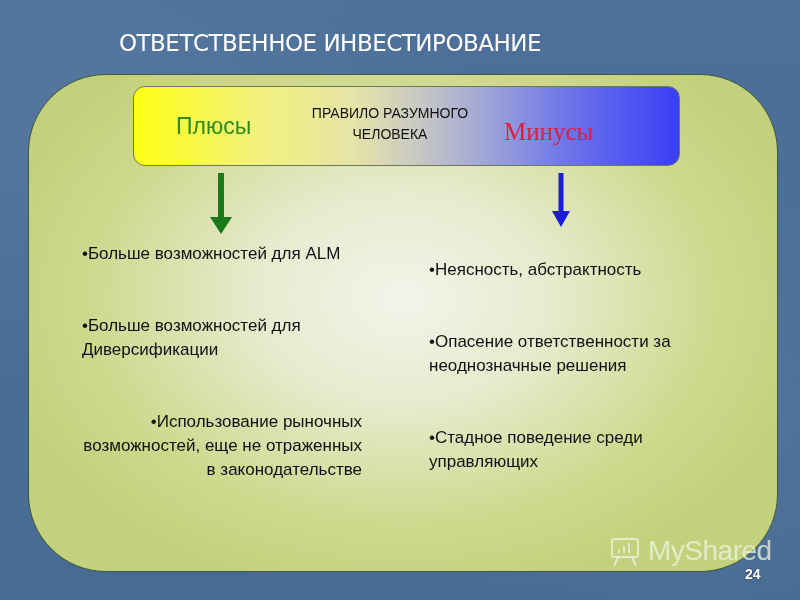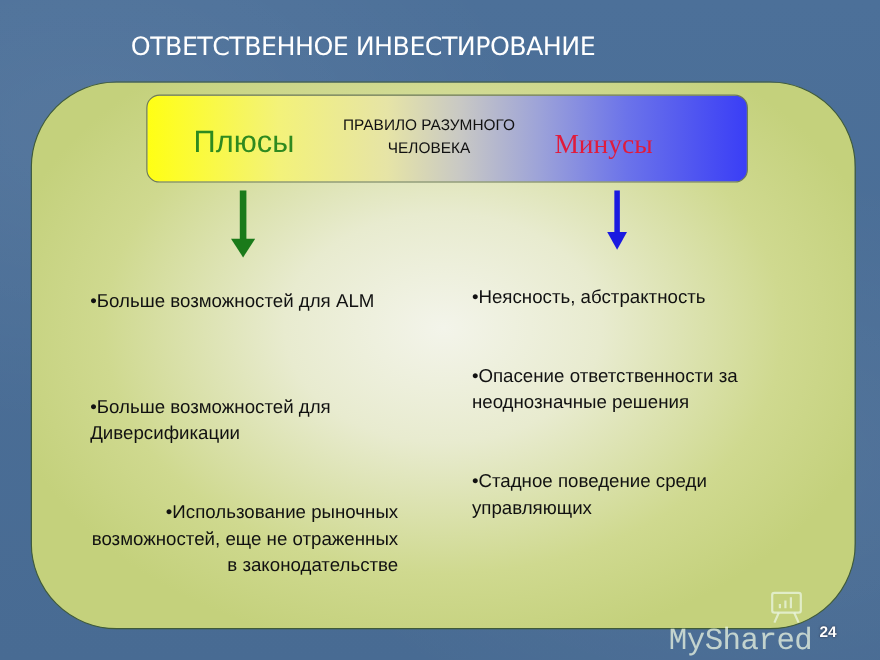--- a/index.html
+++ b/index.html
@@ -25,45 +25,44 @@
     background: radial-gradient(ellipse 55% 60% at 50% 45%, #f3f4ea 0%, #e8ebcf 35%, #cfd98f 75%, #c4d17c 100%);
   }
   .rule-bar {
     position: absolute; left: 133px; top: 86px; width: 547px; height: 80px;
     border-radius: 12px;
     border: 1.5px solid #6d7a5a;
     box-sizing: border-box;
     background: linear-gradient(90deg, #ffff14 0%, #f3f27a 22%, #e6e4a6 40%, #c9c9c4 52%, #9ea4d8 65%, #6b73ea 80%, #3a3ef6 100%);
   }
   .plus-label {
-    position: absolute; left: 176px; top: 113px; font-size: 28px; color: #2f8a1f;
+    position: absolute; left: 176px; top: 113px; font-size: 23px; color: #2f8a1f;
   }
   .minus-label {
     position: absolute; left: 504px; top: 118px; font-size: 25px; color: #e01b3c; font-family: Liberation Serif, serif;
   }
   .rule-title {
     position: absolute; left: 280px; top: 103px; width: 220px; text-align: center;
     font-size: 14px; font-weight: normal; color: #111; line-height: 21px;
   }
   .arrow { position: absolute; }
   .arrow-green { left: 208px; top: 173px; }
   .arrow-blue { left: 550px; top: 173px; }
   .col { position: absolute; font-size: 17px; color: #111; line-height: 24px; }
-  .col-left { left: 82px; top: 262px; width: 280px; }
+  .col-left { left: 82px; top: 242px; width: 280px; }
   .col-right { left: 429px; top: 258px; width: 300px; }
   .col p { margin: 0; }
-  .col-left p:nth-child(2) { margin-top: 72px; }
+  .col-left p:nth-child(2) { margin-top: 48px; }
   .col-left p:nth-child(3) { margin-top: 48px; text-align: right; }
   .col-right p:nth-child(2) { margin-top: 48px; }
   .col-right p:nth-child(3) { margin-top: 48px; }
   .watermark {
-    position: absolute; left: 608px; top: 534px; display: flex; align-items: flex-end;
-    color: rgba(235,245,225,0.75); font-family: Liberation Mono, monospace; font-size: 28px;
+    position: absolute; left: 608px; top: 534px; display: flex; align-items: center;
+    color: rgba(235,245,225,0.75); font-family: Liberation Sans, sans-serif; font-size: 28px;
     letter-spacing: -0.5px;
-    flex-direction: column;
   }
   .watermark svg { margin-right: 6px; }
   .page-num {
     position: absolute; left: 745px; top: 566px; color: #ffffff; font-size: 14px;
     font-weight: bold; text-shadow: 0 0 2px #223;
   }
 </style>
 </head>
 <body>
 

